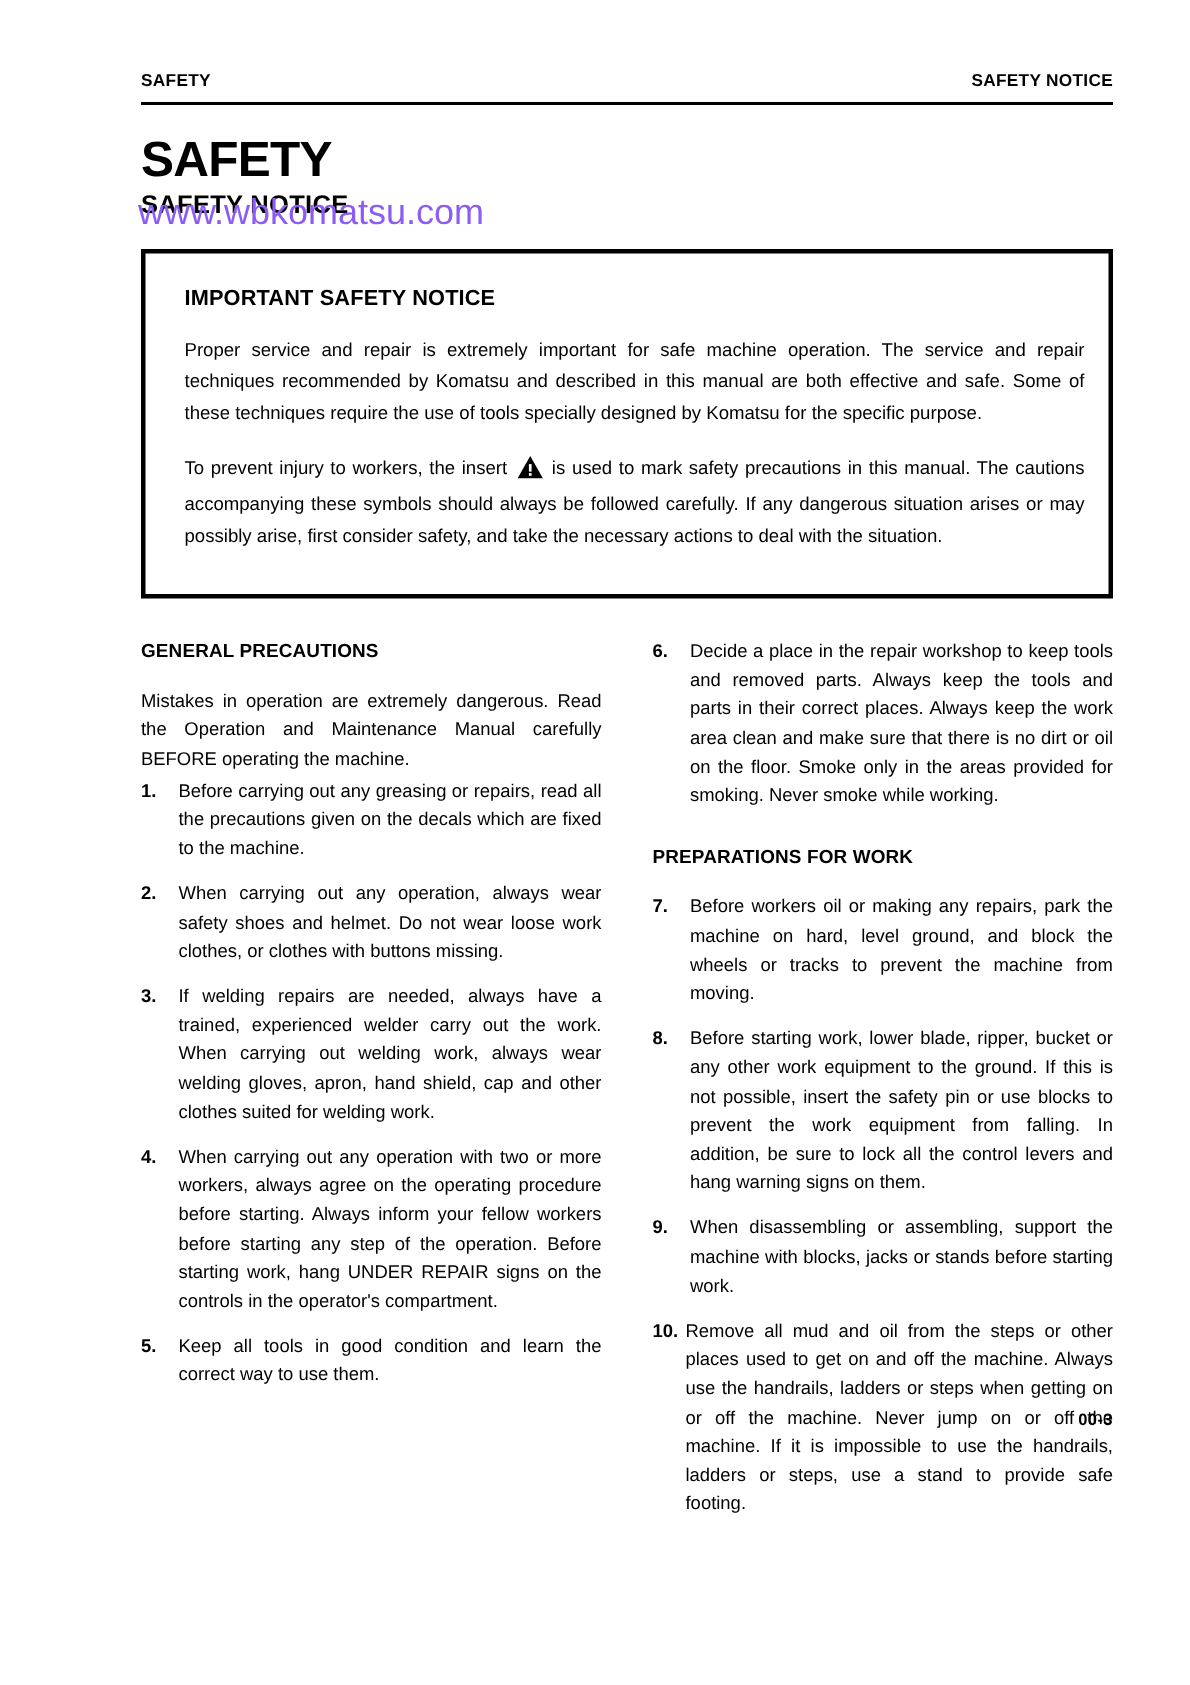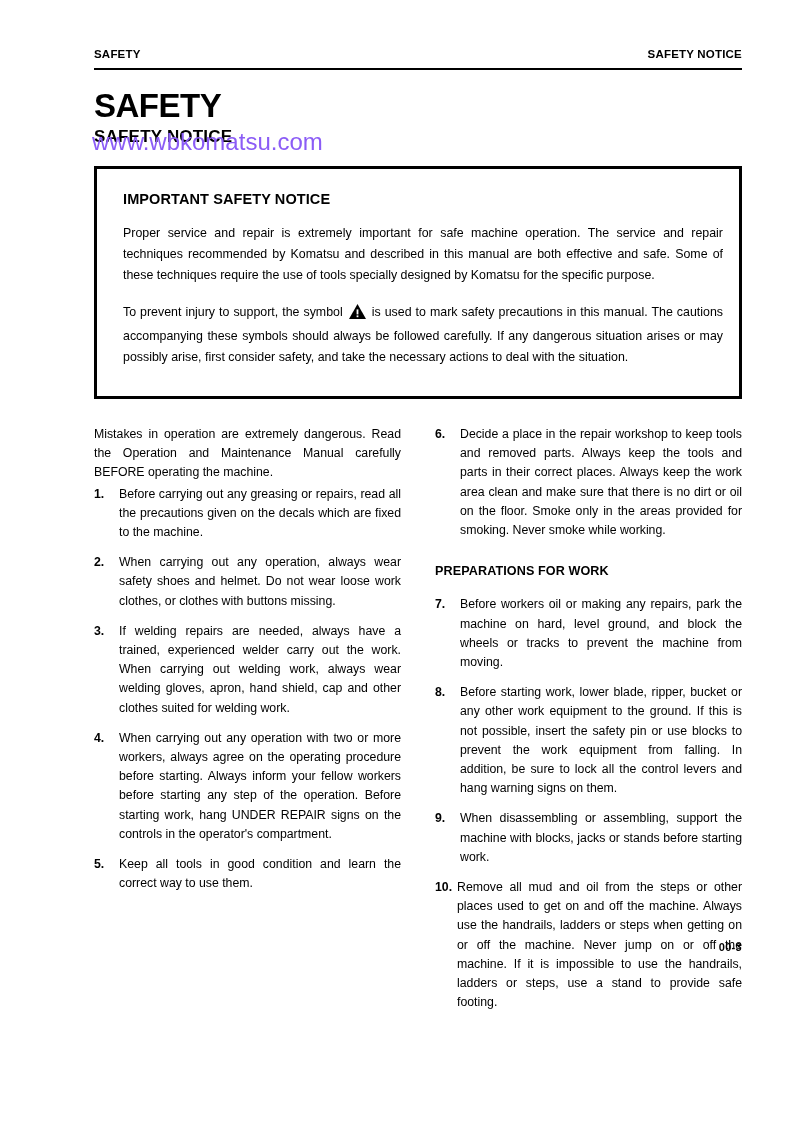--- a/index.html
+++ b/index.html
@@ -199,34 +199,35 @@
     <div class="title-main">SAFETY</div>
     <div class="title-sub">SAFETY NOTICE</div>
   </div>
   <div class="watermark">www.wbkomatsu.com</div>
 
   <div class="notice-box">
     <div class="notice-inner">
       <div class="notice-title">IMPORTANT SAFETY NOTICE</div>
       <p class="notice-p">Proper service and repair is extremely important for safe machine operation. The service and repair techniques recommended by Komatsu and described in this manual are both effective and safe. Some of these techniques require the use of tools specially designed by Komatsu for the specific purpose.</p>
       <p class="notice-p">
-        <span>To prevent injury to support, the symbol</span>
+        <span>To prevent injury to workers, the insert</span>
         <span class="warn-tri">
           <svg width="17" height="15" viewBox="0 0 17 15" aria-hidden="true">
             <polygon points="8.5,0 17,15 0,15" fill="#000"></polygon>
             <rect x="7.6" y="5.4" width="1.8" height="5" fill="#fff"></rect>
             <rect x="7.6" y="11.4" width="1.8" height="1.8" fill="#fff"></rect>
           </svg>
         </span>
         <span>is used to mark safety precautions in this manual. The cautions accompanying these symbols should always be followed carefully. If any dangerous situation arises or may possibly arise, first consider safety, and take the necessary actions to deal with the situation.</span>
       </p>
     </div>
   </div>
 
   <div class="col col-left">
+    <div class="sec-head">GENERAL PRECAUTIONS</div>
     <p class="plain-p">Mistakes in operation are extremely dangerous. Read the Operation and Maintenance Manual carefully BEFORE operating the machine.</p>
 
     <ol class="numlist">
       <li class="numitem">
         <span class="num">1.</span>
         <span>Before carrying out any greasing or repairs, read all the precautions given on the decals which are fixed to the machine.</span>
       </li>
       <li class="numitem">
         <span class="num">2.</span>
         <span>When carrying out any operation, always wear safety shoes and helmet. Do not wear loose work clothes, or clothes with buttons missing.</span>

